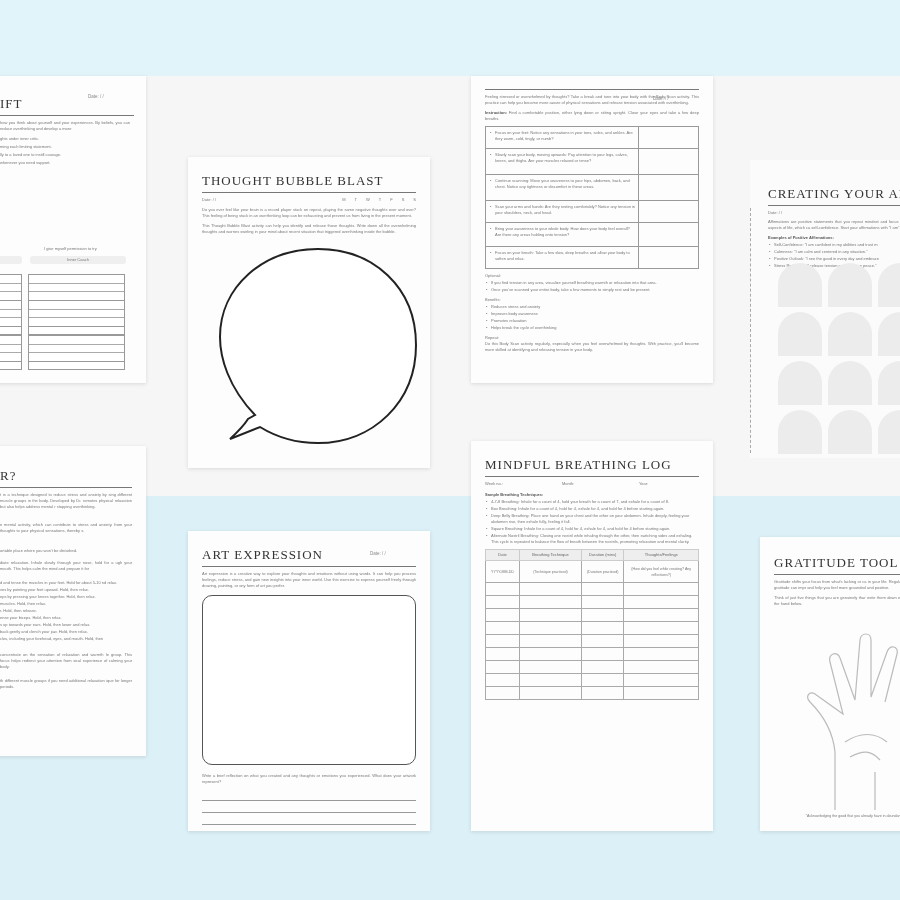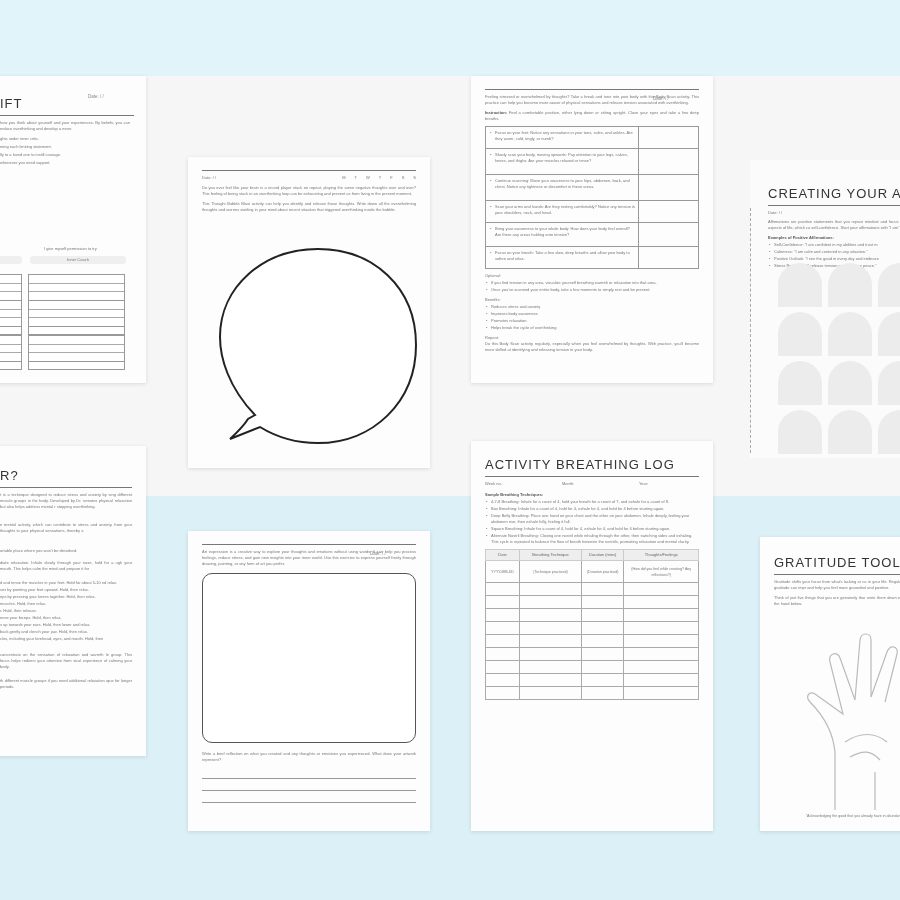--- a/index.html
+++ b/index.html
@@ -18,21 +18,21 @@
       position: absolute;
       background: #fdfdfd;
       box-shadow: 0 1px 4px rgba(0,0,0,0.12);
       overflow: hidden;
       padding: 10px 14px;
       font-size: 4px;
       line-height: 6px;
       color: #777;
     }
     .title {
-      font-family: Liberation Sans, sans-serif;
+      font-family: Liberation Serif, serif;
       font-size: 13px;
       letter-spacing: 1px;
       color: #333;
       line-height: 16px;
       white-space: nowrap;
     }
     .rule { border-bottom: 1.5px solid #777; margin: 3px 0 4px 0; }
     .datefield { position: absolute; font-size: 4.5px; color: #888; white-space: nowrap; }
     .p { margin-bottom: 4px; text-align: justify; }
     .small-b { font-weight: bold; color: #555; }
@@ -120,20 +120,21 @@
       <div class="ln"></div>
       <div class="ln"></div>
     </div>
   <div class="shift-box" style="left:28px; top:35px; width:97px; height:27px;">
       <div class="ln"></div>
       <div class="ln"></div>
     </div>
 </div>
 
 <div class="page" style="left:188px; top:157px; width:242px; height:311px;">
+  <div class="title" style="margin-top:6px;">THOUGHT BUBBLE BLAST</div>
   <div class="rule"></div>
   <div style="display:flex; justify-content:space-between; margin-bottom:4px;">
     <span>Date:   /   /</span>
     <span style="display:flex; gap:9px;">
       <span>M</span>
       <span>T</span>
       <span>W</span>
       <span>T</span>
       <span>F</span>
       <span>S</span>
@@ -268,32 +269,33 @@
     <div style="margin-bottom:1px;">ense your biceps. Hold, then relax.</div>
     <div style="margin-bottom:1px;">s up towards your ears. Hold, then lower and relax.</div>
     <div style="margin-bottom:1px;">back gently and clench your jaw. Hold, then relax.</div>
     <div style="margin-bottom:1px;">cles, including your forehead, eyes, and mouth. Hold, then</div>
   </div>
   <div class="p" style="margin-bottom:8px;">concentrate on the sensation of relaxation and warmth le group. This focus helps redirect your attention from sical experience of calming your body.</div>
   <div class="p">th different muscle groups if you need additional relaxation ique for longer periods.</div>
 </div>
 
 <div class="page" style="left:188px; top:531px; width:242px; height:300px;">
+  <div class="title" style="margin-top:6px;">ART EXPRESSION</div>
   <div class="datefield" style="left:182px; top:20px;">Date:   /   /</div>
   <div class="rule"></div>
   <div class="p">Art expression is a creative way to explore your thoughts and emotions without using words. It can help you process feelings, reduce stress, and gain new insights into your inner world. Use this exercise to express yourself freely through drawing, painting, or any form of art you prefer.</div>
   <div style="height:170px; border:1.5px solid #555; border-radius:10px; margin:6px 0 8px 0; background:#fff;"></div>
   <div class="p">Write a brief reflection on what you created and any thoughts or emotions you experienced. What does your artwork represent?</div>
   <div class="writeline"></div>
   <div class="writeline"></div>
   <div class="writeline"></div>
 </div>
 
 <div class="page" style="left:471px; top:441px; width:242px; height:390px;">
-  <div class="title" style="margin-top:6px;">ACTIVITY BREATHING LOG</div>
+  <div class="title" style="margin-top:6px;">MINDFUL BREATHING LOG</div>
   <div class="rule"></div>
   <div style="display:flex; justify-content:space-between; margin-bottom:5px;">
     <span style="width:70px;">Week no.:</span>
     <span style="width:70px;">Month:</span>
     <span style="width:60px;">Year:</span>
   </div>
   <div class="small-b">Sample Breathing Techniques:</div>
   <ul class="bl">
     <li>4-7-8 Breathing: Inhale for a count of 4, hold your breath for a count of 7, and exhale for a count of 8.</li>
     <li>Box Breathing: Inhale for a count of 4, hold for 4, exhale for 4, and hold for 4 before starting again.</li>

